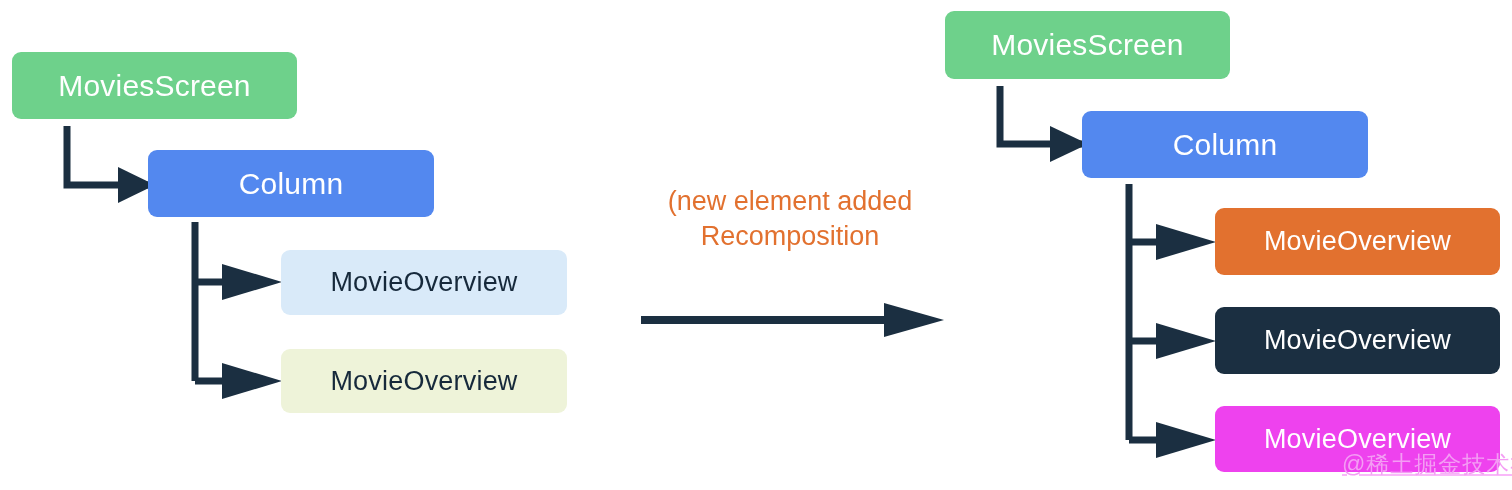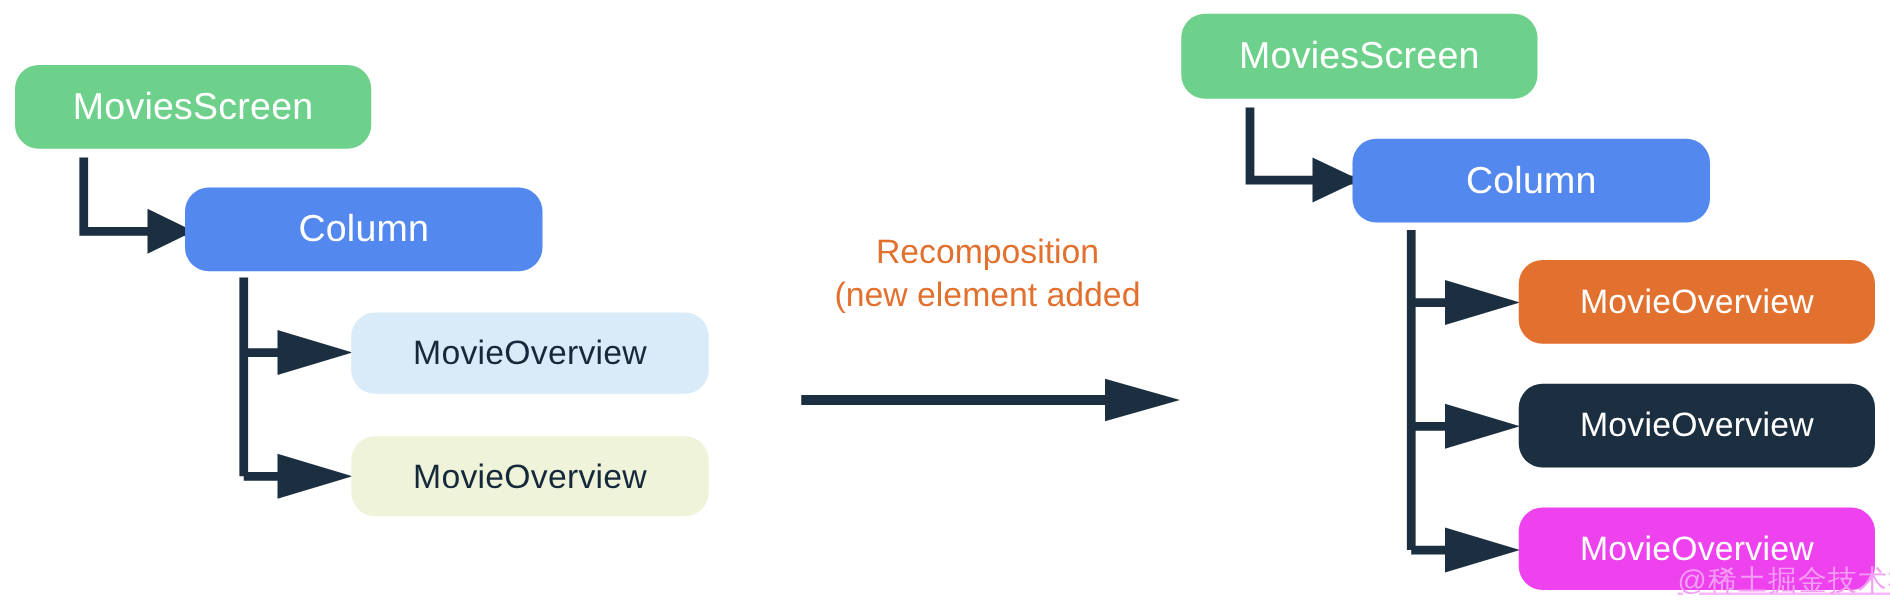--- a/index.html
+++ b/index.html
@@ -13,21 +13,21 @@
   }
   #canvas {
     position: relative;
     width: 1512px;
     height: 490px;
     background: #ffffff;
     overflow: hidden;
   }
   .node {
     position: absolute;
-    border-radius: 19px;
+    border-radius: 9px;
     display: flex;
     align-items: center;
     justify-content: center;
     box-sizing: border-box;
     letter-spacing: 0.2px;
     white-space: nowrap;
   }
   .node-label {
     display: block;
     line-height: 1;
@@ -168,22 +168,22 @@
 
   <div class="node" id="l-movie-overview-1">
     <span class="node-label">MovieOverview</span>
   </div>
 
   <div class="node" id="l-movie-overview-2">
     <span class="node-label">MovieOverview</span>
   </div>
 
   <div id="caption">
+    <span class="cap-line">(new element added</span>
     <span class="cap-line">Recomposition</span>
-    <span class="cap-line">(new element added</span>
   </div>
 
   <div class="node" id="r-movies-screen">
     <span class="node-label">MoviesScreen</span>
   </div>
 
   <div class="node" id="r-column">
     <span class="node-label">Column</span>
   </div>
 

